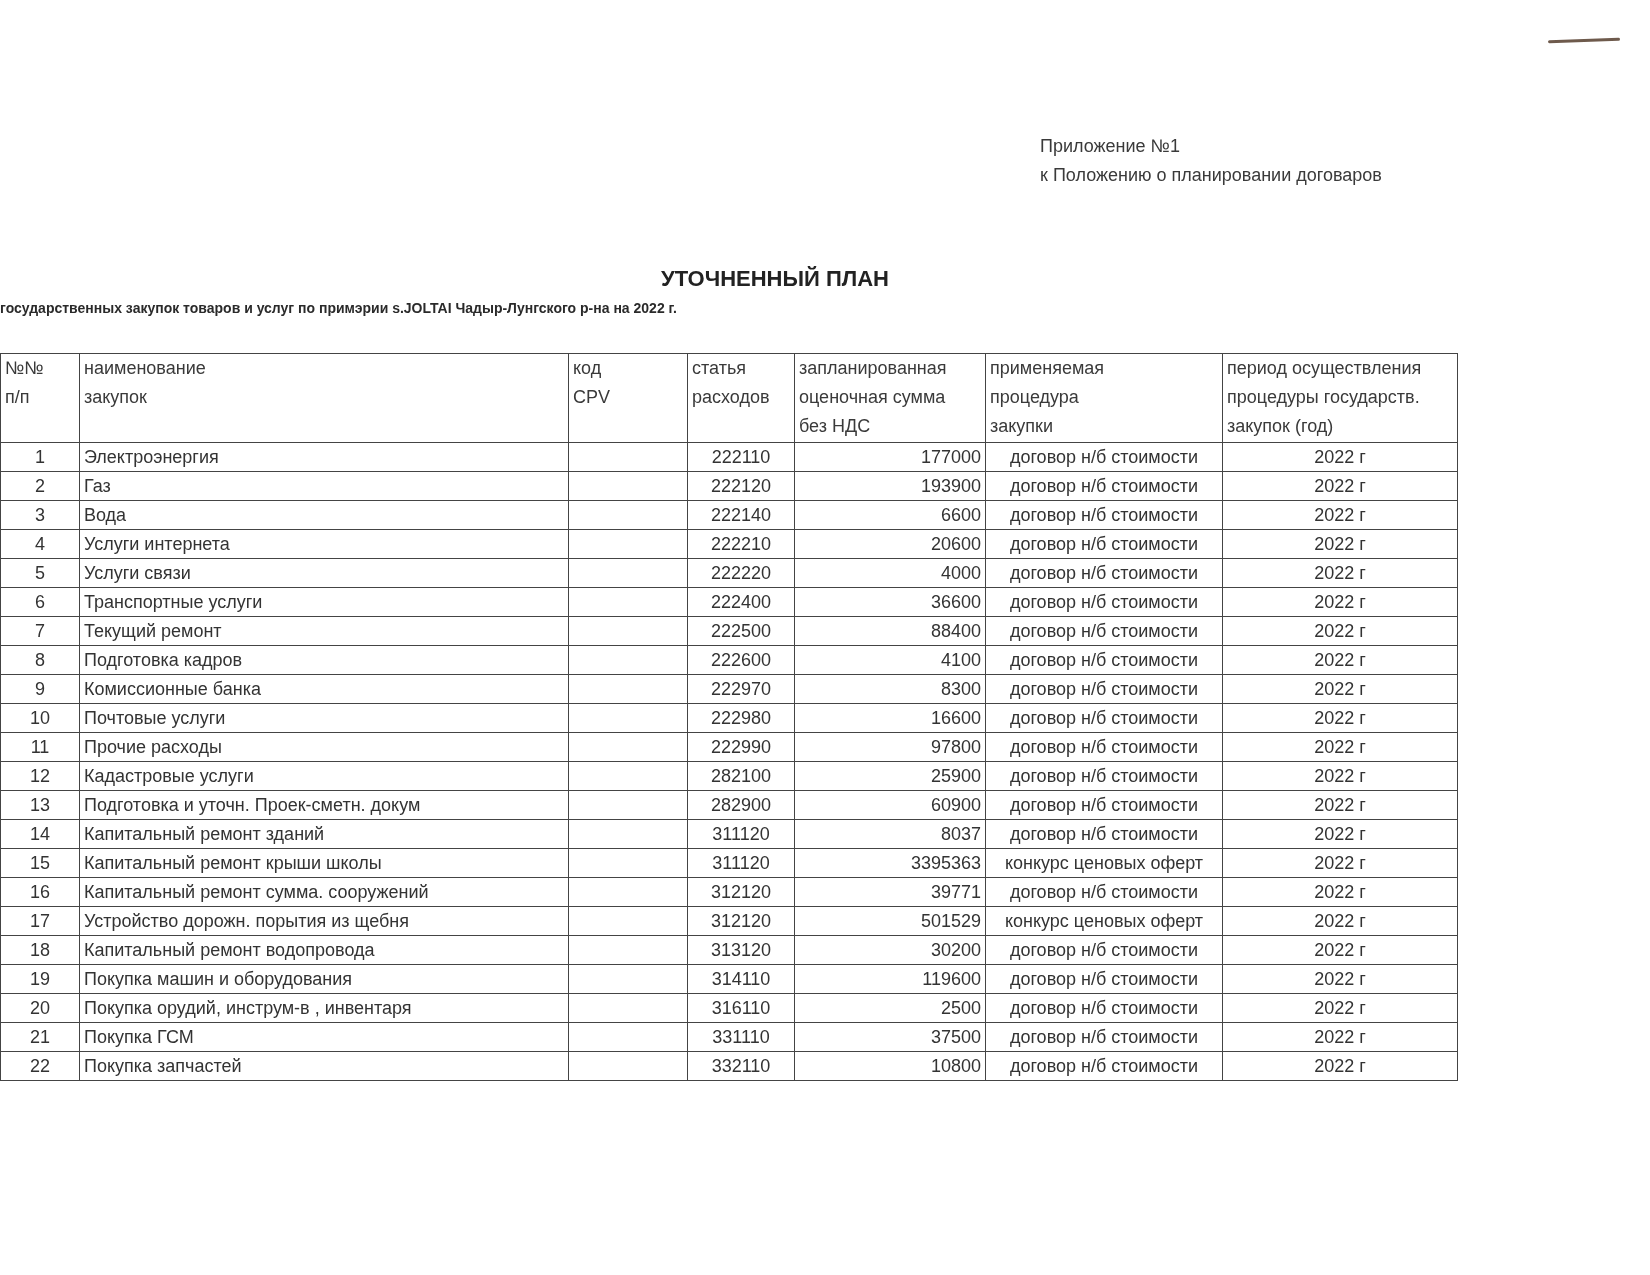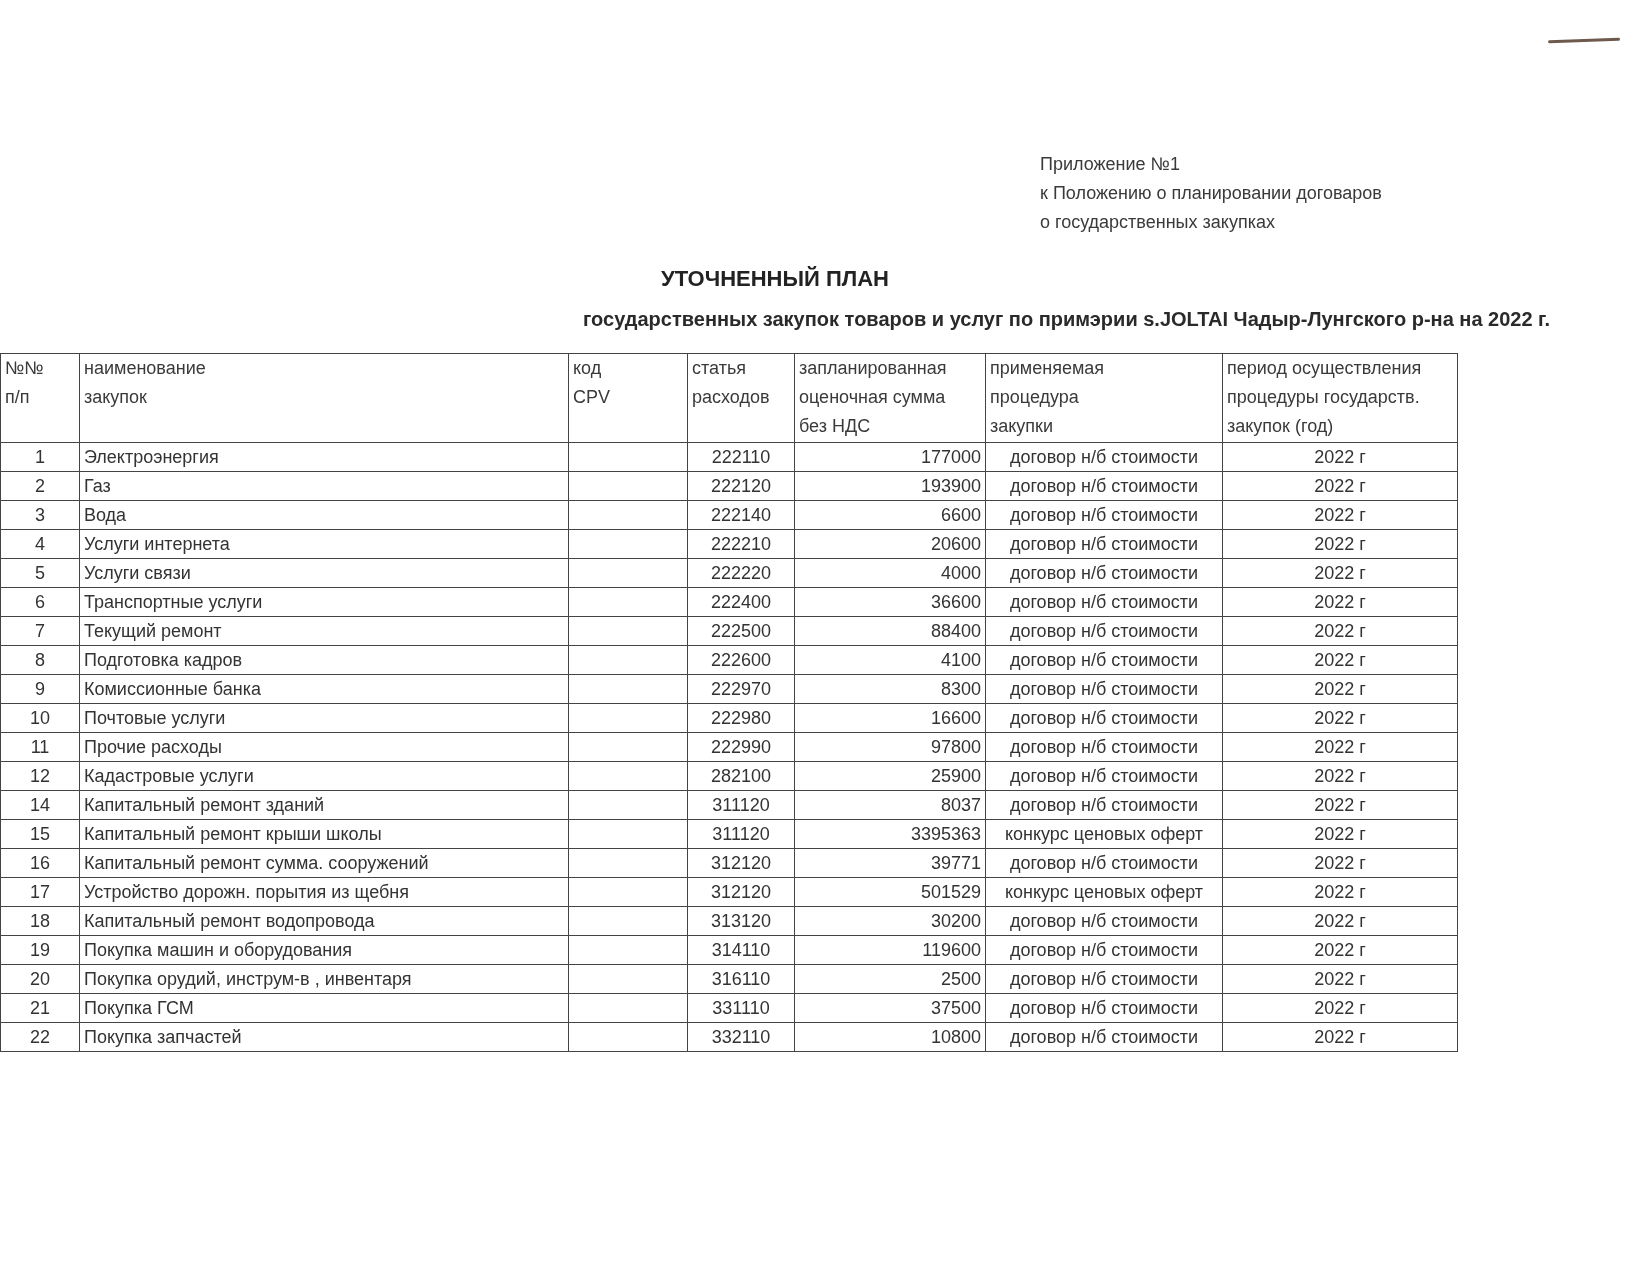--- a/index.html
+++ b/index.html
@@ -5,30 +5,30 @@
   html, body { margin:0; padding:0; }
   body {
     width:1650px; height:1275px; background:#ffffff; position:relative; overflow:hidden;
     font-family:"Liberation Sans", "DejaVu Sans", sans-serif; color:#2a2a2a;
   }
   .corner-mark {
     position:absolute; left:1548px; top:39px; width:72px; height:3px;
     background:#6e5a4c; transform:rotate(-2deg); border-radius:2px;
   }
   .annex {
-    position:absolute; left:1040px; top:150px; font-size:18px; line-height:29px; color:#3a3a3a;
+    position:absolute; left:1040px; top:132px; font-size:18px; line-height:29px; color:#3a3a3a;
   }
   .annex div { white-space:nowrap; }
   .title {
     position:absolute; left:0; width:1550px; top:266px; text-align:center;
     font-size:22px; font-weight:bold; color:#222;
   }
   .subtitle {
-    position:absolute; left:0; width:1550px; top:308px; text-align:right;
-    font-size:20px; font-weight:bold; color:#2a2a2a;
+    position:absolute; left:0; width:1550px; top:300px; text-align:left;
+    font-size:14px; font-weight:bold; color:#2a2a2a;
   }
   table.plan {
     position:absolute; left:0; top:353px; border-collapse:collapse;
     font-size:18px; color:#333;
   }
   table.plan td, table.plan th {
     border:1.5px solid #444; padding:0 4px; font-weight:normal; white-space:nowrap;
   }
   table.plan th {
     text-align:left; vertical-align:top; line-height:29px; padding-top:0; height:88px;
@@ -45,21 +45,20 @@
   th.c-no { text-align:left; }
 </style>
 </head>
 <body>
 
 <div class="corner-mark"></div>
 
 <div class="annex">
   <div>Приложение №1</div>
   <div>к Положению о планировании договаров</div>
-  <div>о государственных закупках</div>
 </div>
 
 <div class="title">УТОЧНЕННЫЙ ПЛАН</div>
 <div class="subtitle">государственных закупок товаров и услуг по примэрии s.JOLTAI Чадыр-Лунгского р-на на 2022 г.</div>
 
 <table class="plan">
   <thead>
     <tr id="hdr-row">
         <th class="c-no">
           <div>№№</div>
@@ -201,20 +200,29 @@
       <tr>
         <td class="c-no">12</td>
         <td class="c-name">Кадастровые услуги</td>
         <td class="c-cpv"></td>
         <td class="c-art">282100</td>
         <td class="c-sum">25900</td>
         <td class="c-proc">договор н/б стоимости</td>
         <td class="c-per">2022 г</td>
       </tr>
       <tr>
+        <td class="c-no">13</td>
+        <td class="c-name">Подготовка и уточн. Проек-сметн. докум</td>
+        <td class="c-cpv"></td>
+        <td class="c-art">282900</td>
+        <td class="c-sum">60900</td>
+        <td class="c-proc">договор н/б стоимости</td>
+        <td class="c-per">2022 г</td>
+      </tr>
+      <tr>
         <td class="c-no">14</td>
         <td class="c-name">Капитальный ремонт зданий</td>
         <td class="c-cpv"></td>
         <td class="c-art">311120</td>
         <td class="c-sum">8037</td>
         <td class="c-proc">договор н/б стоимости</td>
         <td class="c-per">2022 г</td>
       </tr>
       <tr>
         <td class="c-no">15</td>

